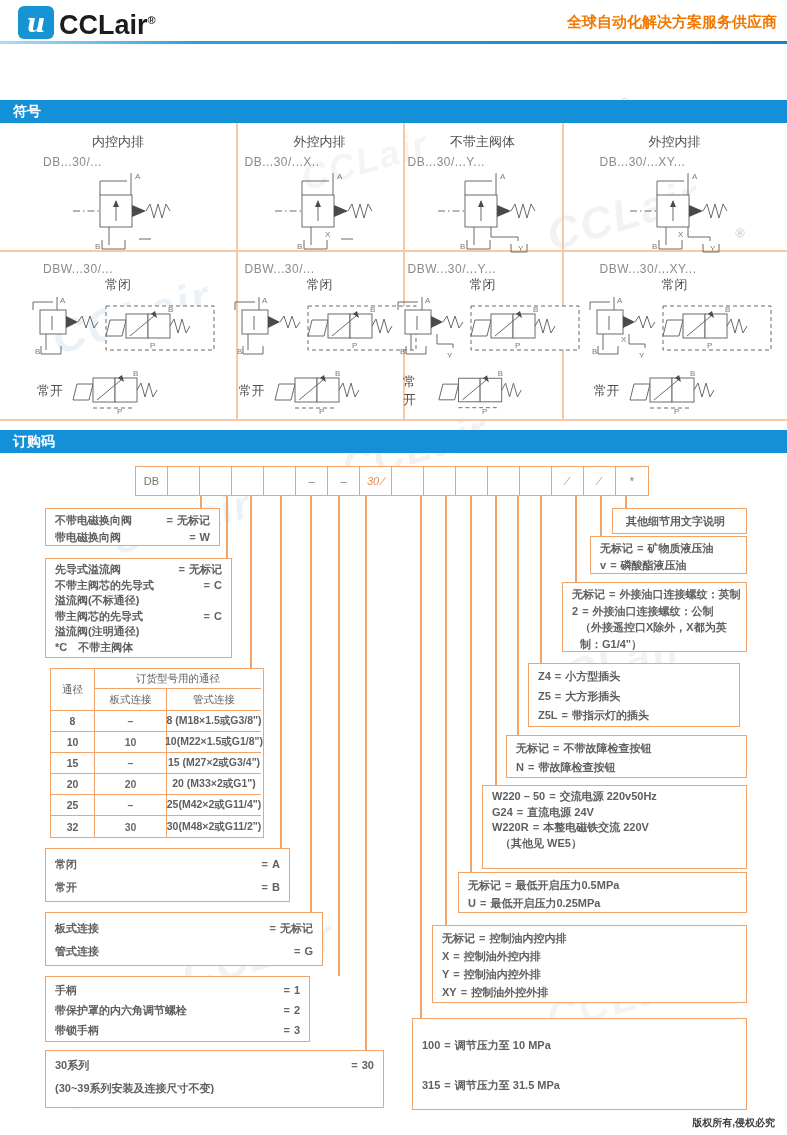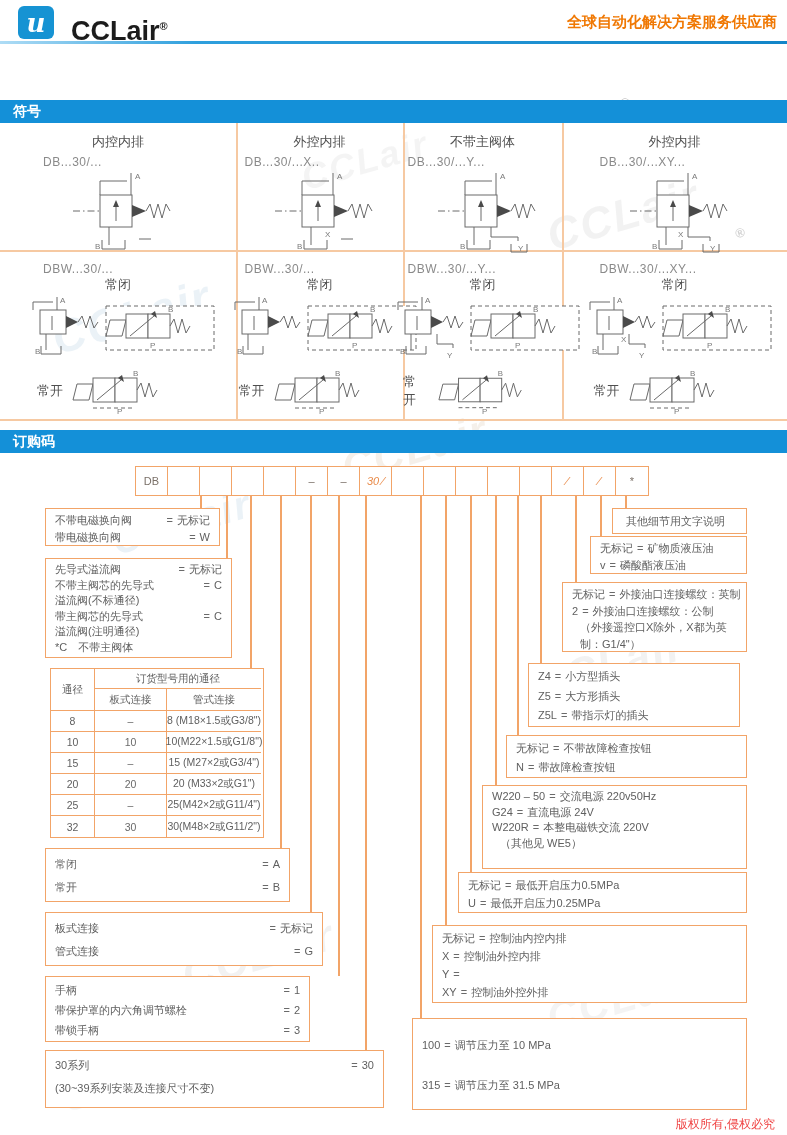--- a/index.html
+++ b/index.html
@@ -3,21 +3,21 @@
 <meta charset="utf-8">
 <style>
   html,body{margin:0;padding:0;}
   body{width:787px;height:1135px;background:#fff;font-family:"Liberation Sans","DejaVu Sans",sans-serif;color:#5a5a5a;position:relative;overflow:hidden;}
   .page{position:absolute;inset:0;}
 
   
   .hdr{position:absolute;left:0;top:0;width:787px;height:41px;background:#fff;}
   .logo-wrap{position:absolute;left:18px;top:6px;display:flex;align-items:flex-start;}
   .logo-ico{width:36px;height:33px;border-radius:6px;background:#1693D3;display:flex;align-items:center;justify-content:center;color:#fff;font-size:26px;font-style:italic;font-weight:bold;font-family:"DejaVu Serif",serif;line-height:1;}
-  .brand{font-size:27px;font-weight:bold;color:#1c1c1c;letter-spacing:0px;margin-left:17px;line-height:40px;}
+  .brand{font-size:27px;font-weight:bold;color:#1c1c1c;letter-spacing:0px;margin-left:5px;line-height:28px;}
   .brand sup{font-size:11px;font-weight:bold;color:#1c1c1c;}
   .tagline{position:absolute;right:10px;top:13px;font-size:15px;font-weight:bold;color:#F07803;}
   .hdr-line{position:absolute;left:0;top:41px;width:787px;height:3px;background:linear-gradient(90deg,#AEDCF5,#2E9FDD 25%,#1285C8);}
 
   
   .secbar{position:absolute;left:0;width:787px;height:23px;background:#1490D8;color:#fff;font-size:14px;font-weight:bold;display:flex;align-items:center;padding-left:13px;box-sizing:border-box;}
 
   
   .symgrid{position:absolute;left:0;top:123px;width:787px;height:297px;}
   .sgl{position:absolute;background:#F6C9A2;}
@@ -38,42 +38,42 @@
   
   .diagram{position:absolute;left:0;top:453px;width:787px;height:682px;}
   .code-row{position:absolute;left:135px;top:13px;height:30px;display:flex;border:1.5px solid #F2A468;background:#fff;box-sizing:border-box;}
   .code-cell{width:32px;border-right:1.5px solid #F2A468;display:flex;align-items:center;justify-content:center;font-size:11px;color:#7a7068;box-sizing:border-box;white-space:pre;}
   .code-cell:last-child{border-right:none;}
   .code-cell.slash{color:#E98B4A;font-style:italic;}
   .vline{position:absolute;width:1.5px;background:#F2A468;}
   .hline{position:absolute;height:1.5px;background:#F2A468;}
 
   .obox{position:absolute;border:1.5px solid #F2A468;background:#fff;box-sizing:border-box;font-size:11px;color:#5f5f5f;padding:3px 0;}
-  .kv-row{display:flex;gap:4px;padding:0 9px;line-height:var(--lh,16px);white-space:pre;}
+  .kv-row{display:flex;gap:4px;padding:0 9px;line-height:var(--lh,16px);white-space:pre;font-weight:bold;}
   .kv-eq{color:#6a6a6a;}
   .box-l .kv-label{flex:1;}
   .box-r .kv-val{flex:1;}
   .box-c .kv-label{flex:1;text-align:center;}
 
   
   .btable{position:absolute;border:1.5px solid #F2A468;background:#fff;box-sizing:border-box;font-size:10.5px;color:#5f5f5f;}
   .bt-head{display:grid;grid-template-columns:44px 72px 94px;grid-template-rows:20px 22px;}
   .bt-head span{display:flex;align-items:center;justify-content:center;box-sizing:border-box;}
   .bt-bore{grid-row:1/3;grid-column:1;border-right:1px solid #F2A468;border-bottom:1px solid #F2A468;}
   .bt-title{grid-column:2/4;grid-row:1;border-bottom:1px solid #F2A468;}
   .bt-c2{grid-row:2;grid-column:2;border-right:1px solid #F2A468;border-bottom:1px solid #F2A468;}
   .bt-c3{grid-row:2;grid-column:3;border-bottom:1px solid #F2A468;}
   .btable .kv-row{display:grid;grid-template-columns:44px 72px 94px;padding:0;gap:0;line-height:normal;}
   .btable .kv-row span{display:flex;align-items:center;justify-content:center;height:21px;box-sizing:border-box;border-bottom:1px solid #F2A468;text-align:center;}
   .btable .kv-row .kv-label,.btable .kv-row .kv-eq{border-right:1px solid #F2A468;}
   .btable [data-rows] .kv-row:last-child span{border-bottom:none;}
 
   
   .wm{position:absolute;font-weight:bold;font-style:italic;transform:rotate(-16deg);pointer-events:none;letter-spacing:2px;}
-  .footer{position:absolute;right:12px;top:663px;font-size:12px;font-weight:normal;color:#ef4444;}
+  .footer{position:absolute;right:12px;top:663px;font-size:10px;font-weight:bold;color:#404040;}
 </style>
 </head>
 <body>
 
 <div class="page">
 
   <span class="wm" style="left:50px;top:290px;font-size:46px;color:rgba(60,130,180,.10);">CCLair</span>
   <span class="wm" style="left:300px;top:140px;font-size:36px;color:rgba(150,150,150,.10);">CCLair</span>
   <span class="wm" style="left:545px;top:190px;font-size:44px;color:rgba(150,150,150,.12);">CCLair</span>
   <span class="wm" style="left:340px;top:425px;font-size:42px;color:rgba(200,170,140,.18);">CCLair</span>
@@ -479,21 +479,21 @@
         <div class="kv-row"><span class="kv-label">W220R</span><span class="kv-eq">=</span><span class="kv-val">本整电磁铁交流 220V</span></div>
         <div class="kv-row"><span class="kv-label"></span><span class="kv-eq"></span><span class="kv-val">（其他见 WE5）</span></div>
       </div>
     <div class="obox box-r" style="left:458px;top:419px;width:289px;height:41px;--lh:18px;" data-rows="ordering.right.6.rows">
         <div class="kv-row"><span class="kv-label">无标记</span><span class="kv-eq">=</span><span class="kv-val">最低开启压力0.5MPa</span></div>
         <div class="kv-row"><span class="kv-label">U</span><span class="kv-eq">=</span><span class="kv-val">最低开启压力0.25MPa</span></div>
       </div>
     <div class="obox box-r" style="left:432px;top:472px;width:315px;height:78px;--lh:18px;" data-rows="ordering.right.7.rows">
         <div class="kv-row"><span class="kv-label">无标记</span><span class="kv-eq">=</span><span class="kv-val">控制油内控内排</span></div>
         <div class="kv-row"><span class="kv-label">X</span><span class="kv-eq">=</span><span class="kv-val">控制油外控内排</span></div>
-        <div class="kv-row"><span class="kv-label">Y</span><span class="kv-eq">=</span></div>
+        <div class="kv-row"><span class="kv-label">Y</span><span class="kv-eq">=</span><span class="kv-val">控制油内控外排</span></div>
         <div class="kv-row"><span class="kv-label">XY</span><span class="kv-eq">=</span><span class="kv-val">控制油外控外排</span></div>
       </div>
     <div class="obox box-r" style="left:412px;top:565px;width:335px;height:92px;--lh:40px;padding-top:6px;" data-rows="ordering.right.8.rows">
         <div class="kv-row"><span class="kv-label">100</span><span class="kv-eq">=</span><span class="kv-val">调节压力至 10 MPa</span></div>
         <div class="kv-row"><span class="kv-label">315</span><span class="kv-eq">=</span><span class="kv-val">调节压力至 31.5 MPa</span></div>
       </div>
 
     <div class="footer">版权所有,侵权必究</div>
   </div>
 

